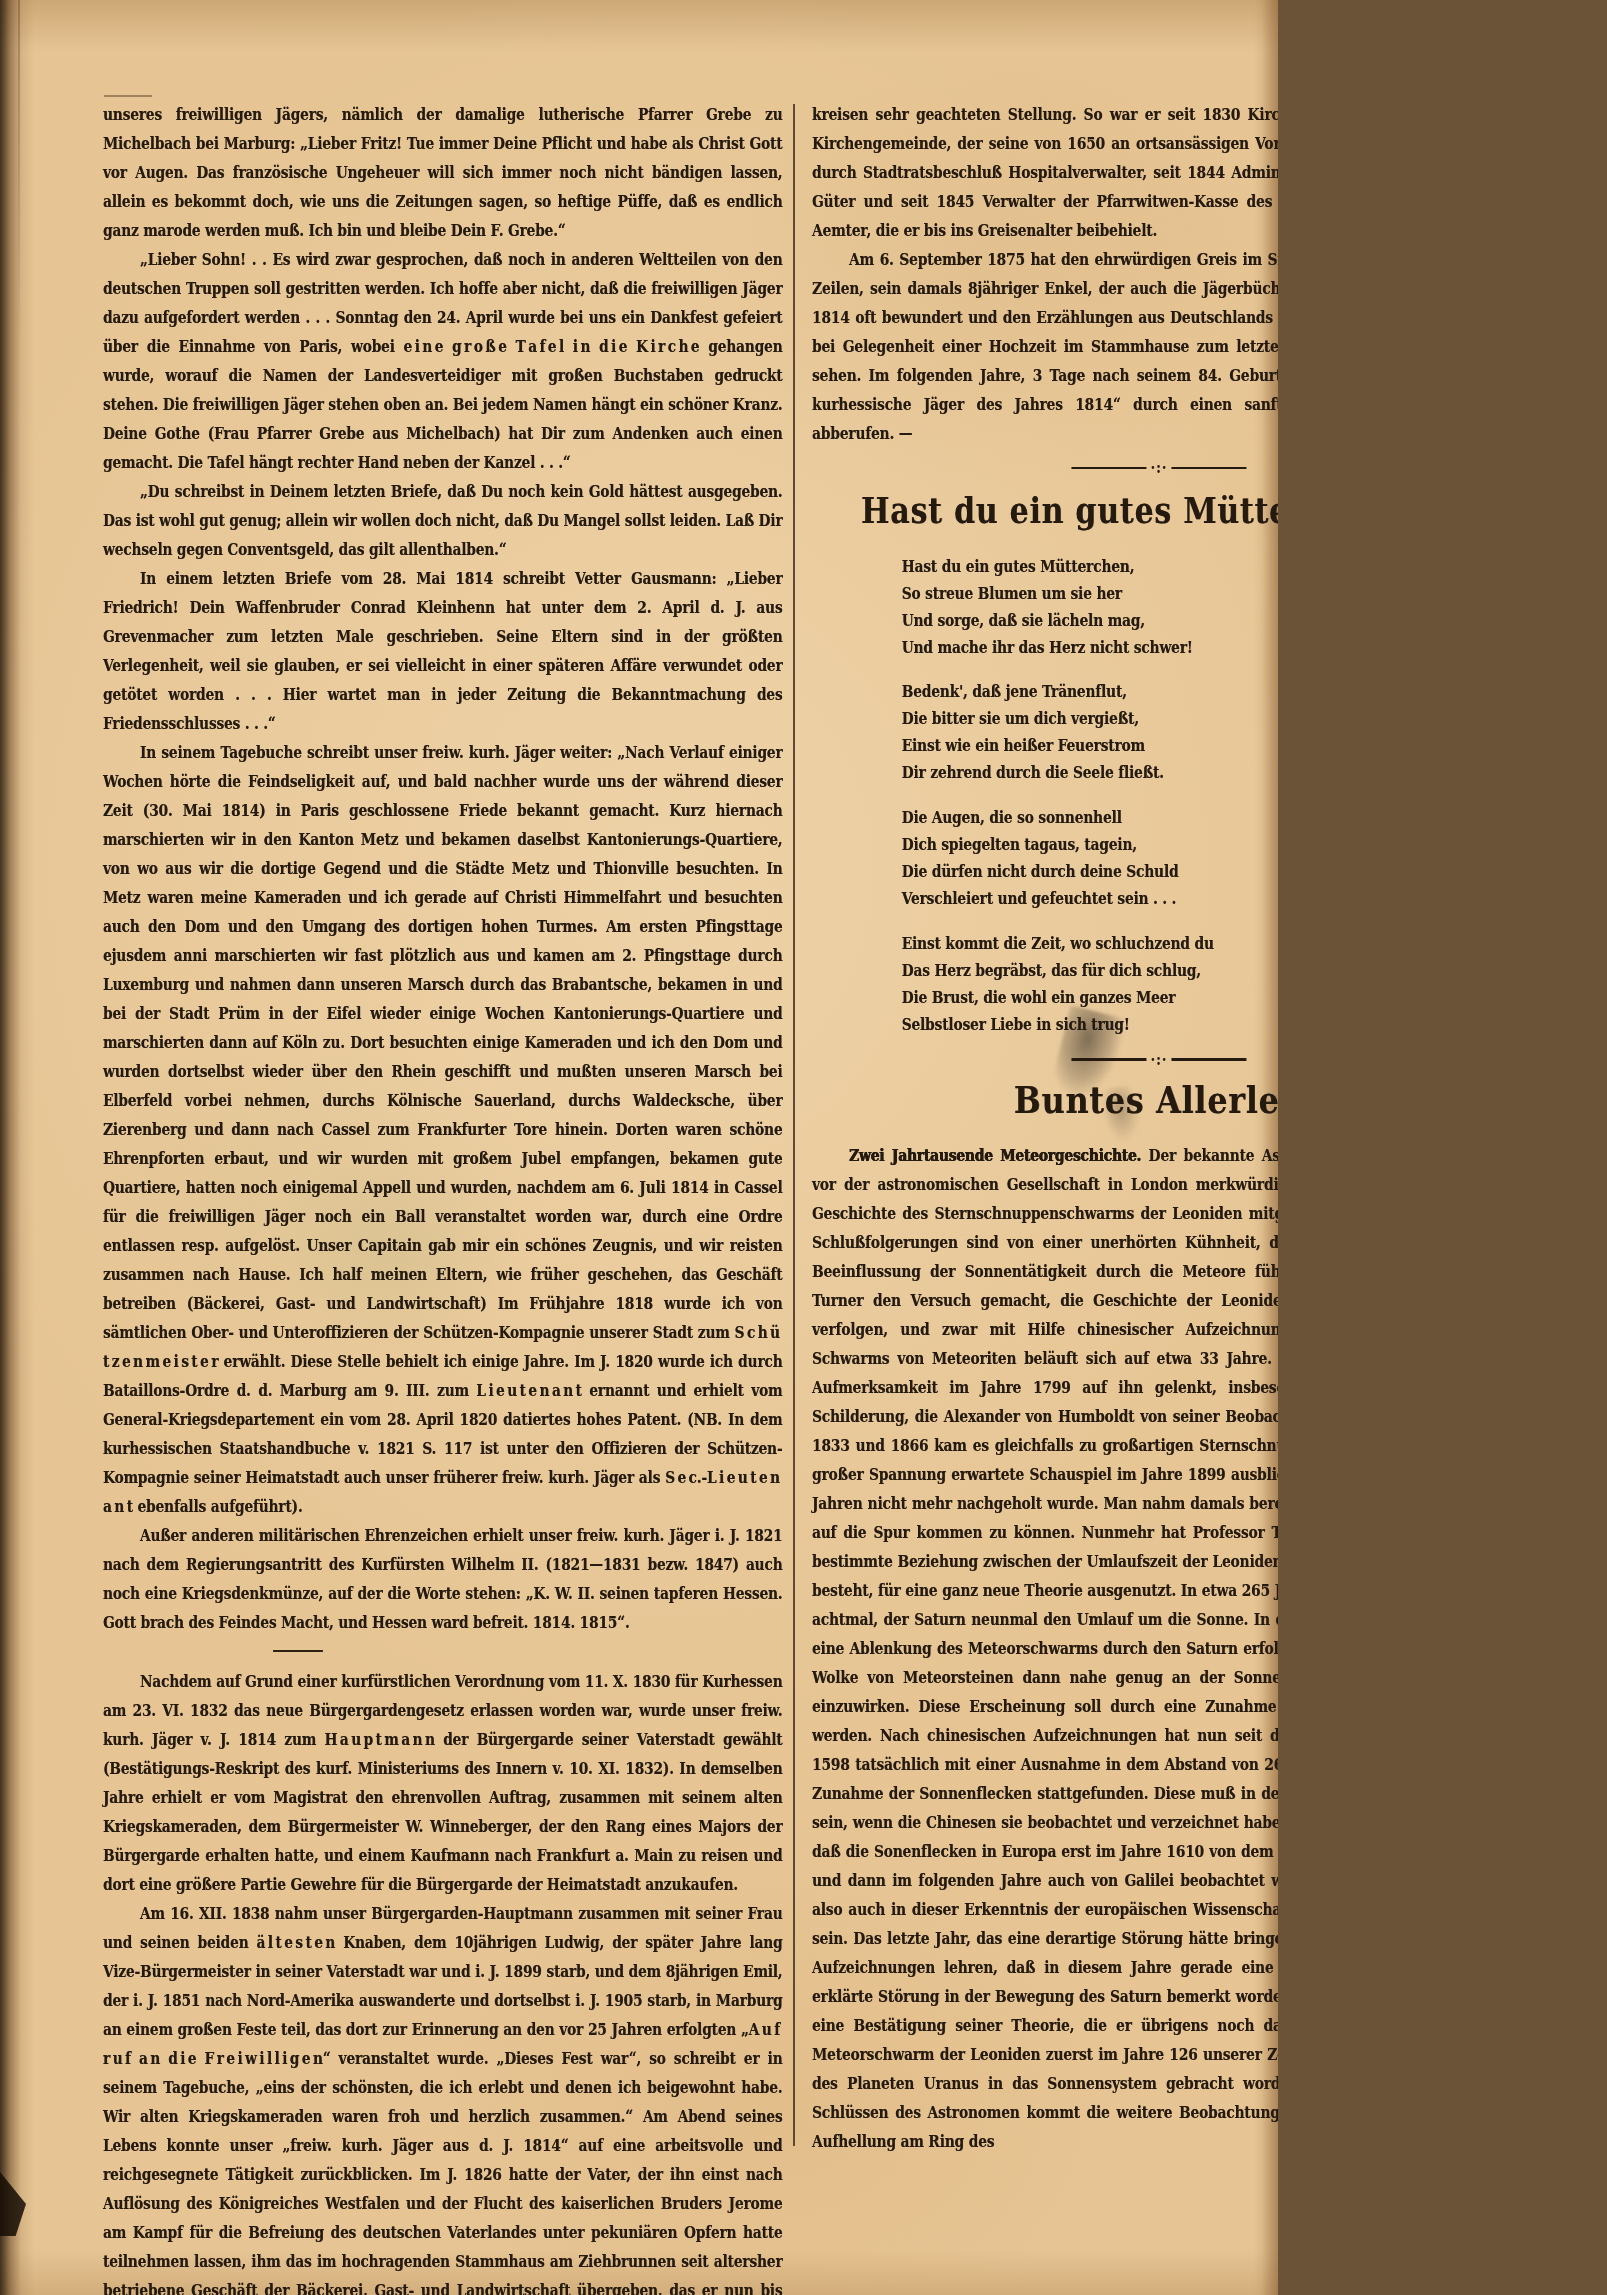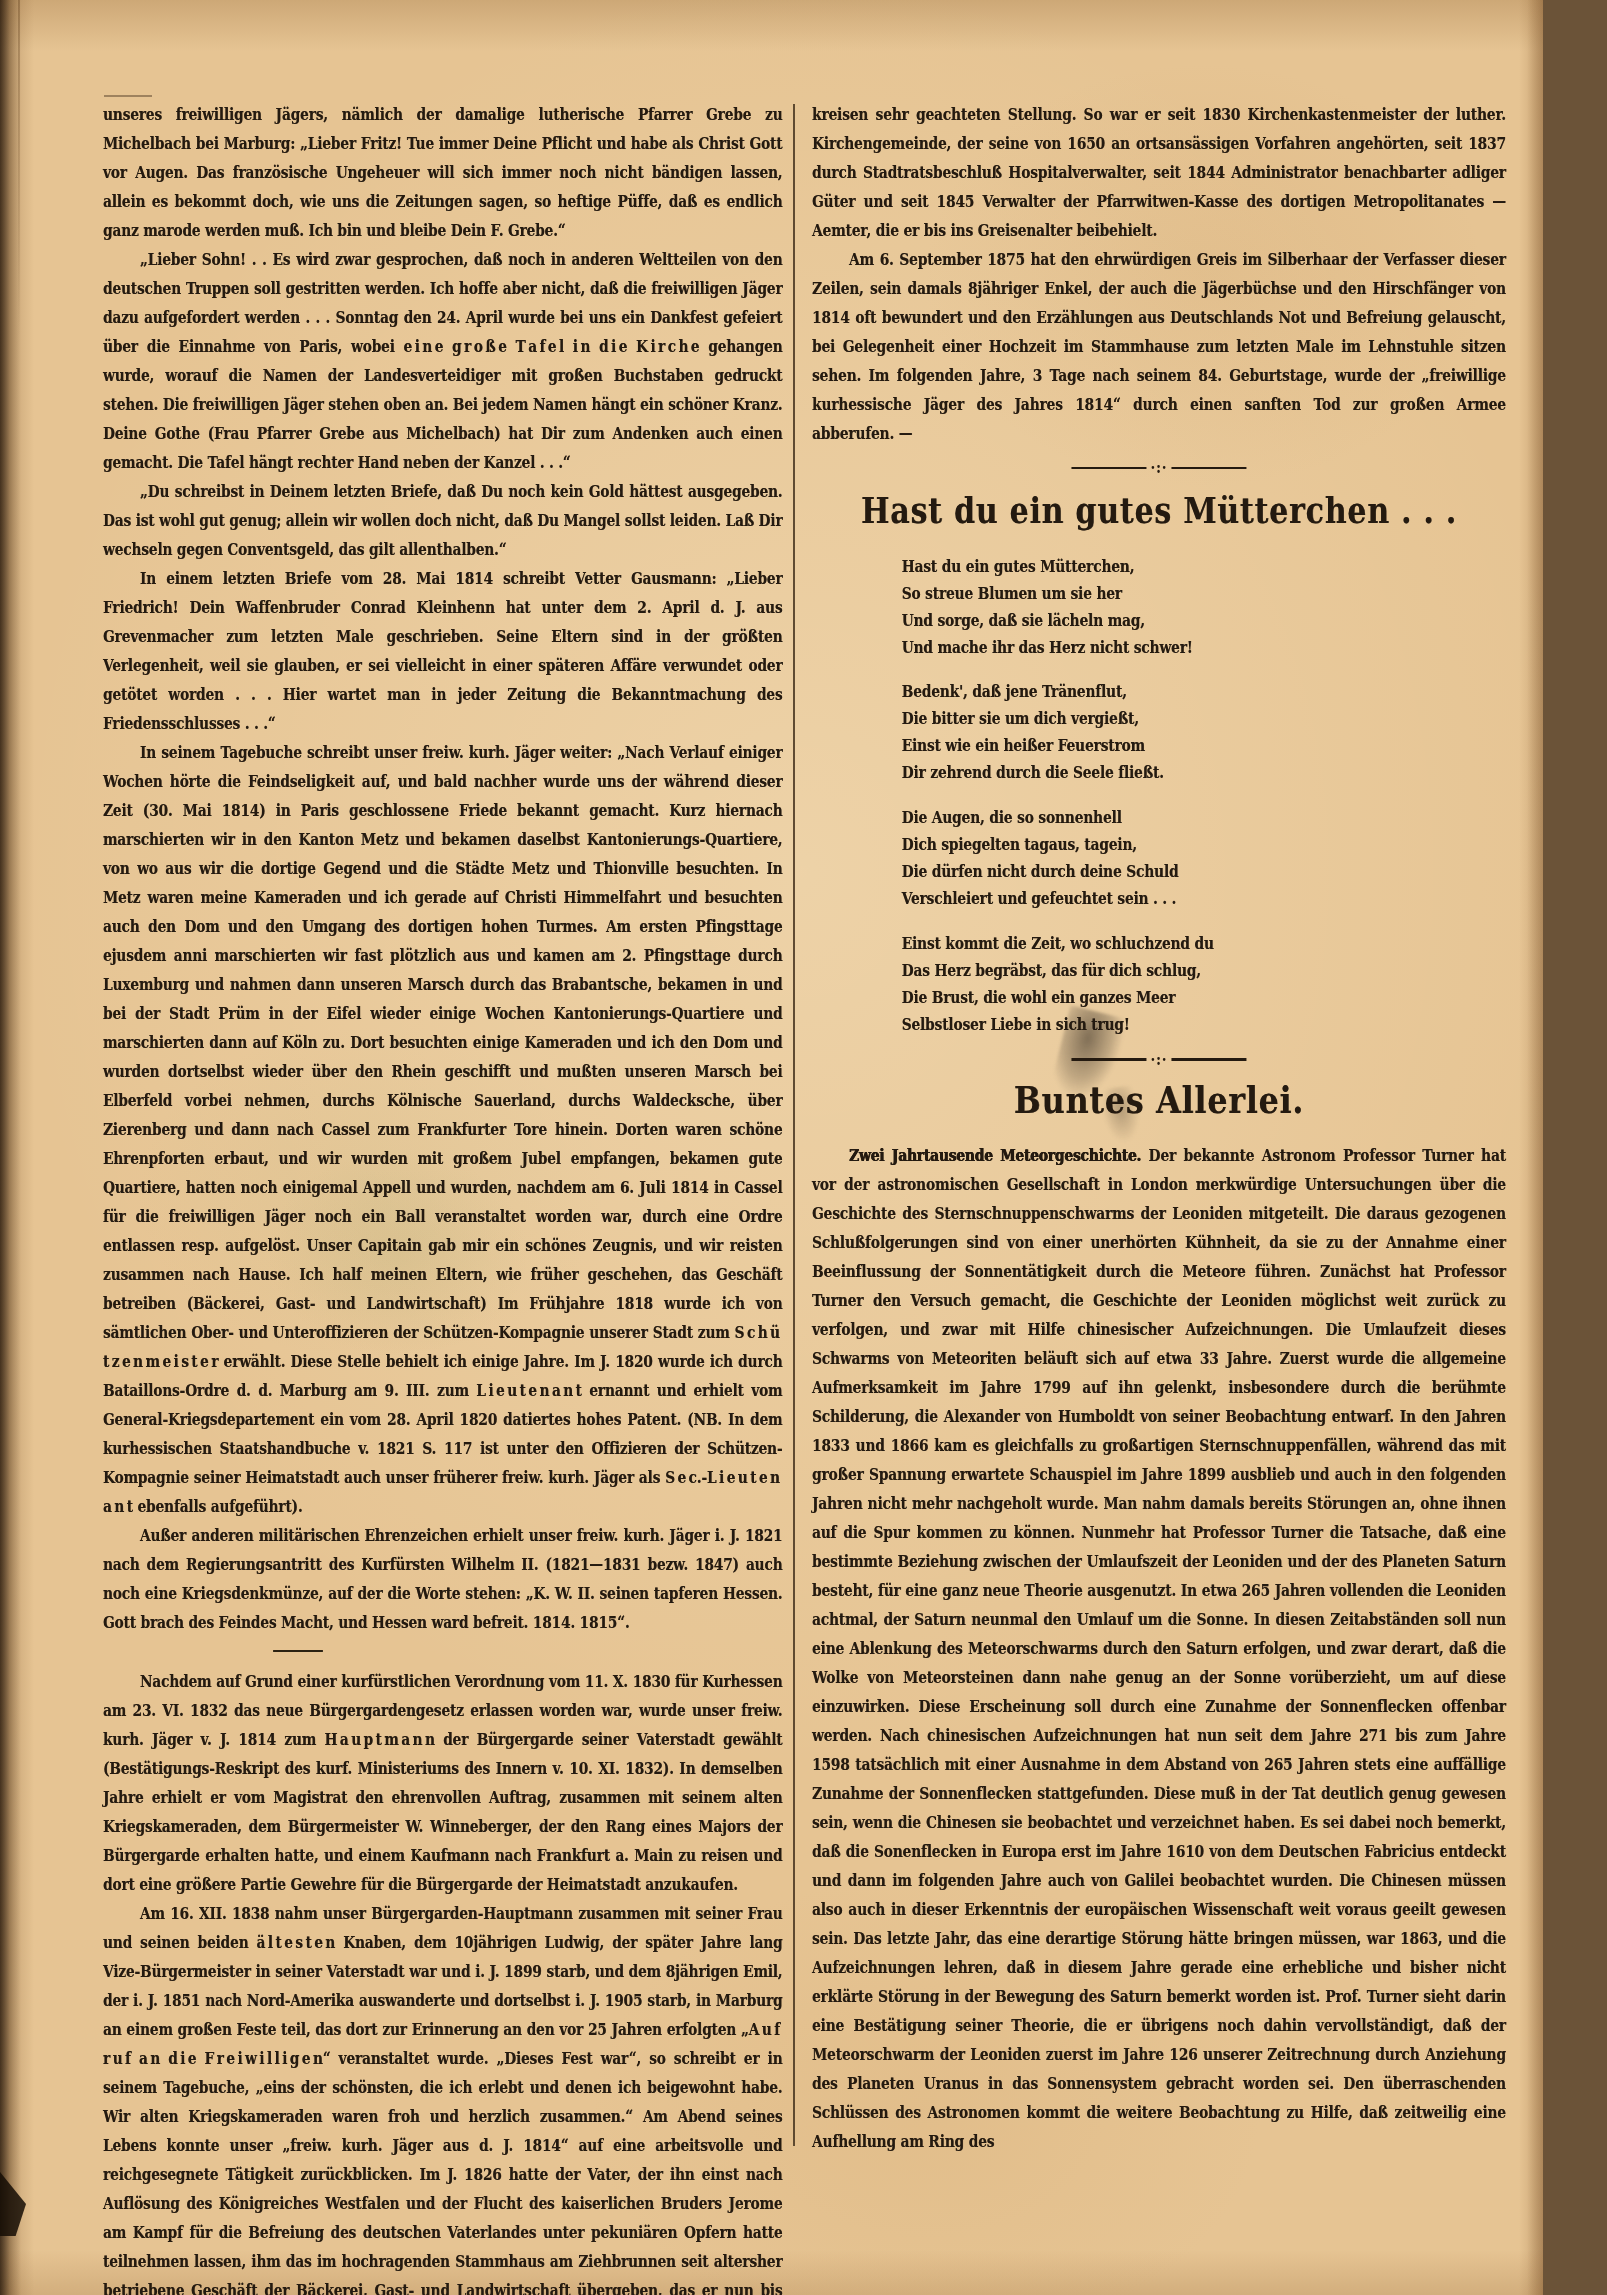--- a/index.html
+++ b/index.html
@@ -1,31 +1,30 @@
 <!DOCTYPE html>
 <html style="font-size:13px"><head>
 <meta charset="utf-8">
 <style>
   html,body{margin:0;padding:0;background:#6b5338;}
   .page{
     position:relative;
-    width:1534px;height:2295px;
+    width:1278px;height:2295px;
     overflow:hidden;
     background-color:#e6c493;
     background-image:
       radial-gradient(ellipse 1125px 1286px at 52% 38%, rgba(255,243,214,0.30), rgba(255,243,214,0) 70%),
       radial-gradient(ellipse 338px 241px at 24% 52%, rgba(150,160,95,0.10), rgba(150,160,95,0) 70%),
       radial-gradient(ellipse 402px 305px at 78% 12%, rgba(190,140,80,0.14), rgba(190,140,80,0) 70%),
       radial-gradient(ellipse 482px 338px at 60% 92%, rgba(205,160,100,0.18), rgba(205,160,100,0) 70%),
       linear-gradient(90deg, rgba(80,48,18,0.45) 0px, rgba(110,70,30,0.22) 13px, rgba(0,0,0,0) 34px),
       linear-gradient(270deg, rgba(130,85,40,0.30) 0px, rgba(0,0,0,0) 24px),
       linear-gradient(180deg, rgba(140,95,45,0.28) 0px, rgba(0,0,0,0) 51px),
       linear-gradient(0deg, rgba(140,95,45,0.22) 0px, rgba(0,0,0,0) 45px);
     font-family:"DejaVu Serif", serif;
-    padding-left:9px;
   }
   .gutter{position:absolute;left:0;top:0;width:21px;height:100%;
     background:linear-gradient(90deg, rgba(28,16,6,0.70), rgba(70,44,18,0.32) 45%, rgba(0,0,0,0));}
   .edge-right{position:absolute;right:0;top:0;width:16px;height:100%;
     background:linear-gradient(270deg, rgba(110,70,32,0.30), rgba(0,0,0,0));}
   .corner-wedge{position:absolute;left:0;top:2172px;width:26px;height:64px;background:#150d05;
     clip-path:polygon(0 0,100% 50%,60% 100%,0 100%);opacity:.85;}
   .crease{position:absolute;left:17.7px;top:0;width:2.4px;height:338px;
     background:linear-gradient(180deg, rgba(90,58,25,0.35), rgba(0,0,0,0));}
   .stray-mark{position:absolute;left:104px;top:95px;width:48px;height:1.6px;

